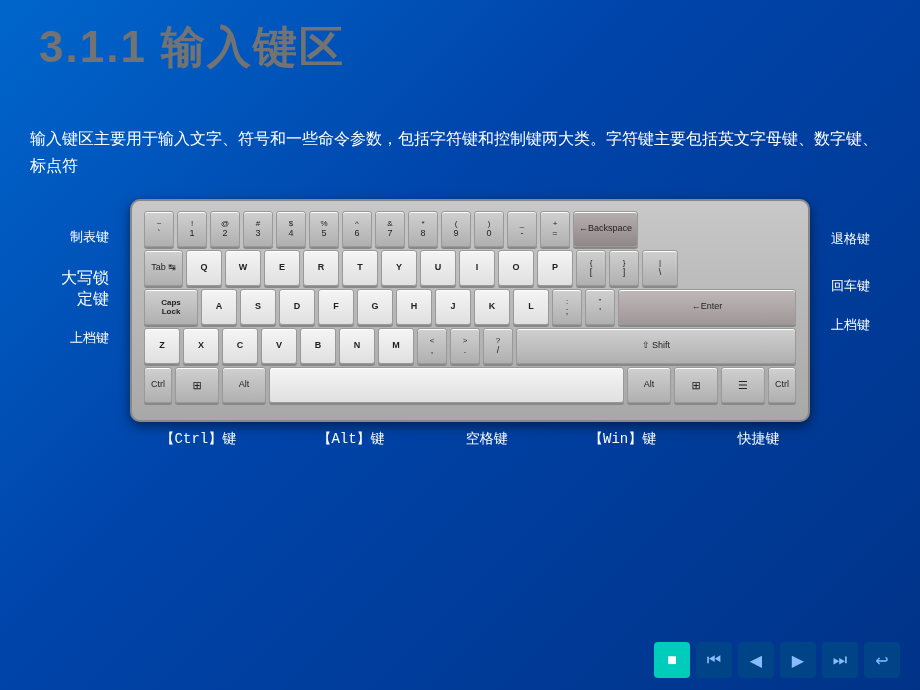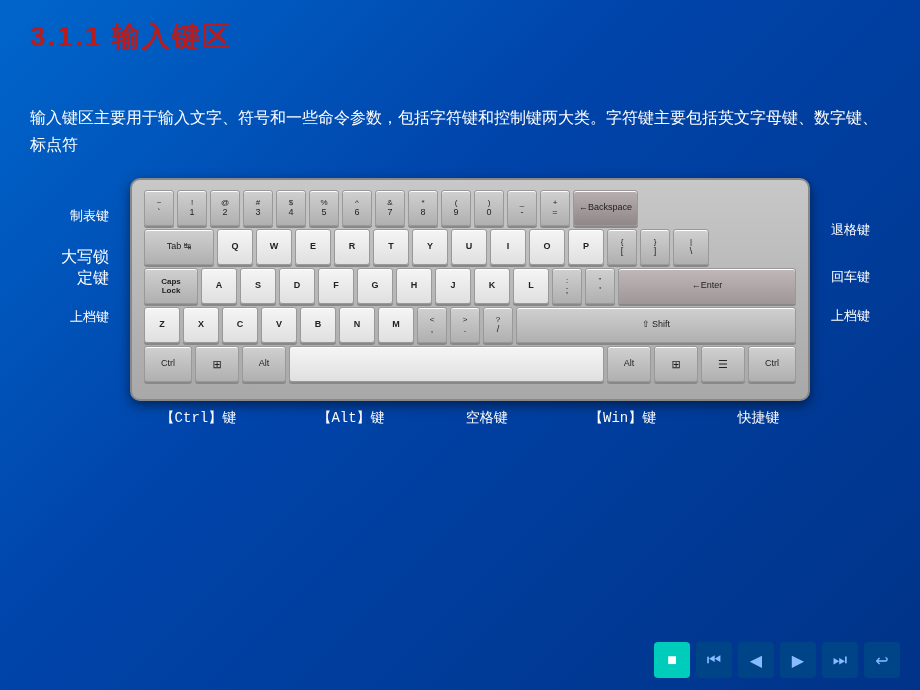--- a/index.html
+++ b/index.html
@@ -7,24 +7,24 @@
       width: 920px;
       height: 690px;
       background: linear-gradient(135deg, #0066cc 0%, #0044aa 40%, #003388 100%);
       font-family: 'SimHei', 'Microsoft YaHei', sans-serif;
       color: white;
       overflow: hidden;
       position: relative;
     }
 
     .page-title {
-      font-size: 28px;
+      font-size: 44px;
       font-weight: bold;
-      color: #b91c1c;
-      padding: 18px 30px 8px 30px;
+      color: #737373;
+      padding: 18px 30px 8px 39px;
       letter-spacing: 2px;
     }
     .page-desc {
       font-size: 16px;
       line-height: 1.7;
       padding: 0 30px 10px 30px;
       color: white;
       text-indent: 2em;
       margin-top: 40px;
     }
@@ -65,26 +65,26 @@
       text-align: center;
     }
     .key .top { font-size: 8px; }
     .key .bot { font-size: 9px; }
 
     
     .key-dark {
       background: linear-gradient(180deg, #d0d0d0 0%, #b0b0b0 100%);
     }
     .key-backspace { width: 65px; }
-    .key-tab { width: 70px; font-size: 9px; }
+    .key-tab { width: 39px; font-size: 9px; }
     .key-caps { width: 54px; font-size: 9px; font-weight: bold; }
     .key-enter { width: 70px; background: linear-gradient(180deg, #c0b8b8 0%, #a09898 100%); font-size: 9px; }
     .key-lshift { width: 80px; font-size: 9px; }
     .key-rshift { width: 80px; font-size: 9px; }
-    .key-ctrl { width: 48px; font-size: 9px; }
+    .key-ctrl { width: 28px; font-size: 9px; }
     .key-win { width: 44px; font-size: 9px; }
     .key-alt { width: 44px; font-size: 9px; }
     .key-space { flex: 1; min-width: 200px; background: linear-gradient(180deg, #f5f5f5 0%, #e0e0e0 100%); }
     .key-menu { width: 44px; font-size: 9px; }
 
     
     .nav-bar {
       position: absolute;
       bottom: 12px;
       right: 20px;
@@ -367,21 +367,21 @@
           <div class="key key-dark key-alt" style="font-size:9px;">Alt</div>
           <div class="key key-space"></div>
           <div class="key key-dark key-alt" style="font-size:9px;">Alt</div>
           <div class="key key-dark key-win" style="font-size:11px;">⊞</div>
           <div class="key key-dark key-menu" style="font-size:11px;">☰</div>
           <div class="key key-dark key-ctrl" style="font-size:9px;">Ctrl</div>
         </div>
       </div>
     </div>
 
-    <div style="position:absolute; right:0; top:12px; width:65px; z-index:10;">
+    <div style="position:absolute; right:0; top:0; width:65px; z-index:10;">
       <div style="margin-top:30px; padding-left:6px;">
         <span class="rl">退格键</span>
       </div>
       <div style="margin-top:28px; padding-left:6px;">
         <span class="rl">回车键</span>
       </div>
       <div style="margin-top:20px; padding-left:6px;">
         <span class="rl">上档键</span>
       </div>
     </div>

